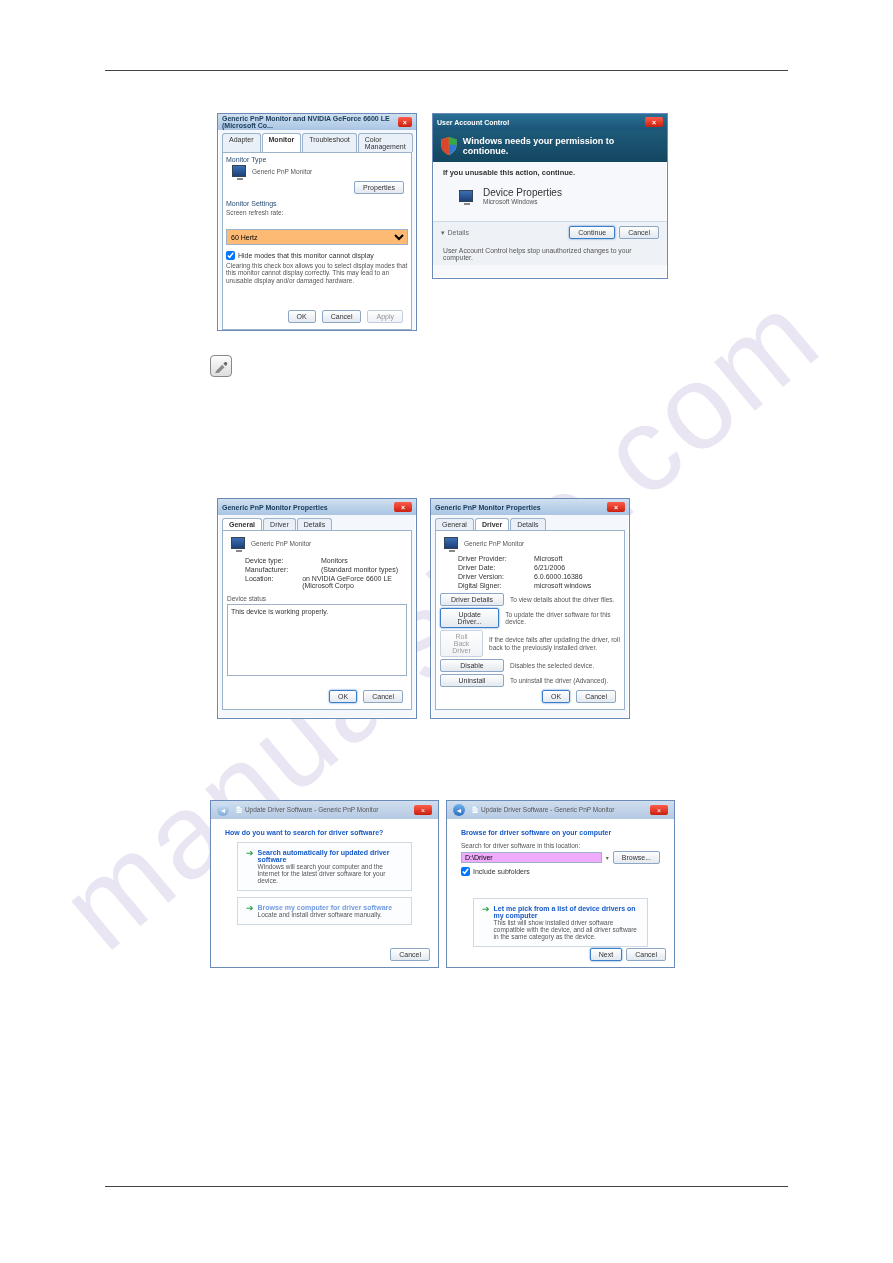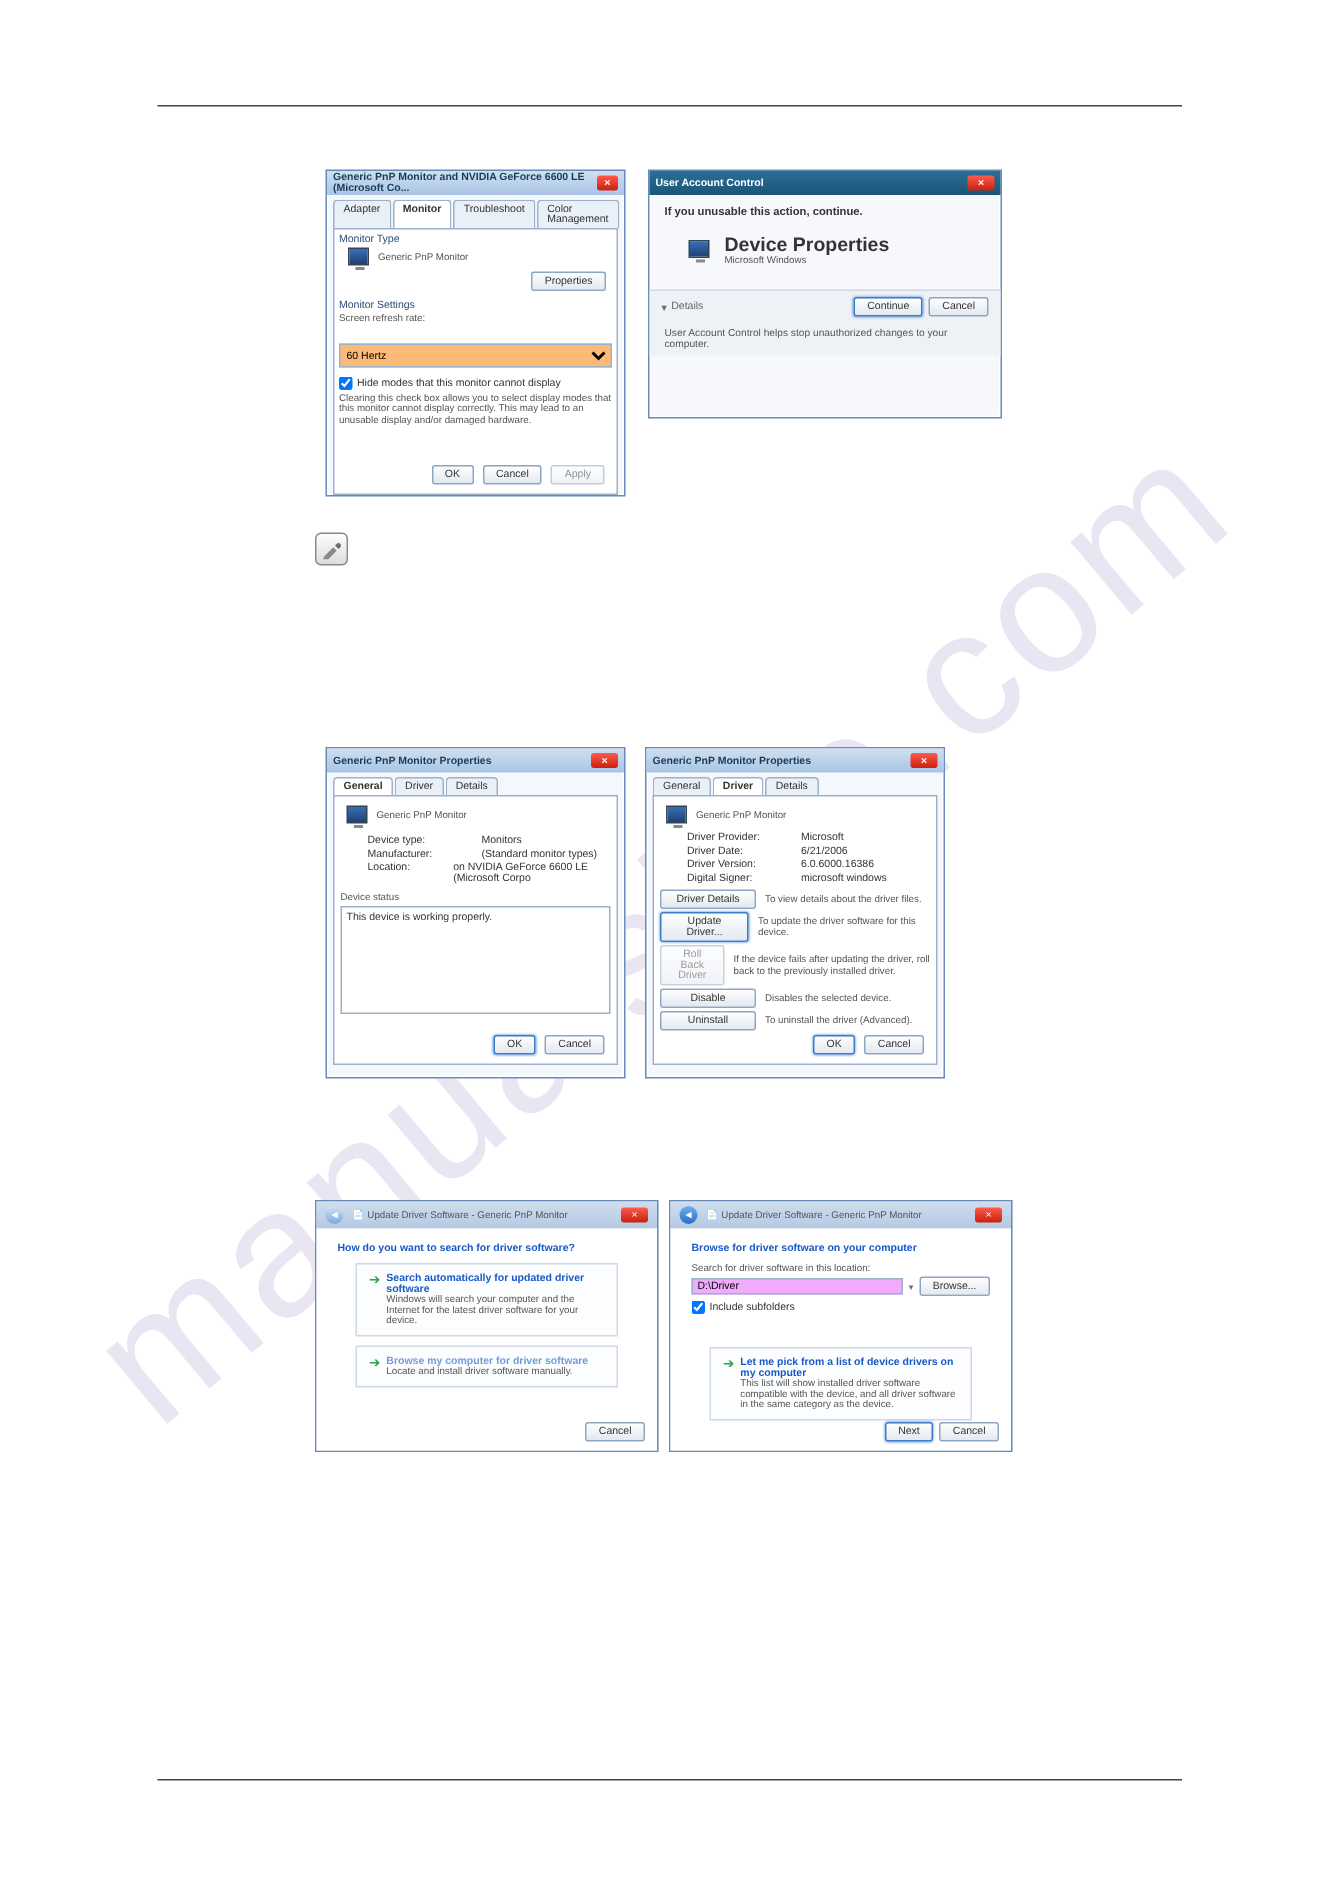--- a/index.html
+++ b/index.html
@@ -89,26 +89,37 @@
     </div>
   </div>
 </div>
 
 <div class="win" style="left:432px; top:113px; width:236px; height:166px; background:#f6f8fb;">
   <div class="titlebar" style="background:linear-gradient(#2b6f96,#1a5577); color:#fff;">
     <span>User Account Control</span>
     <span class="spacer"></span>
     <span class="closebtn">×</span>
   </div>
+  <div class="uac-header">
+    <span class="shield">
+      <svg viewBox="0 0 24 28">
+          <path d="M12 0 L24 4 V12 C24 20 18 26 12 28 C6 26 0 20 0 12 V4 Z" fill="#f2b824"></path>
+          <path d="M12 0 L24 4 V12 C24 20 18 26 12 28 Z" fill="#2e7bd6"></path>
+          <path d="M12 0 L0 4 V12 C0 20 6 26 12 28 Z" fill="#d63a2e" opacity=".9"></path>
+          <path d="M12 0 L24 4 V12 H12 Z" fill="#37a93e"></path>
+        </svg>
+    </span>
+    <span>Windows needs your permission to contionue.</span>
+  </div>
   <div style="padding:6px 10px;">
     <div style="font-size:7.5px; font-weight:600;">If you unusable this action, continue.</div>
     <div style="display:flex; gap:10px; align-items:center; margin:10px 0 10px 16px;">
       <span class="monicon"></span>
       <div>
-        <div style="font-size:13px; font-weight:700;">Device Properties</div>
+        <div style="font-size:10px; font-weight:400;">Device Properties</div>
         <div class="small">Microsoft Windows</div>
       </div>
     </div>
   </div>
   <div style="border-top:1px solid #cfd8e3; background:#eef2f7; padding:4px 8px; display:flex; align-items:center;">
     <span style="font-size:7px; color:#666; display:flex; align-items:center; gap:3px;">
       <span>▾</span>
       <span>Details</span>
     </span>
     <span class="spacer" style="flex:1;"></span>

